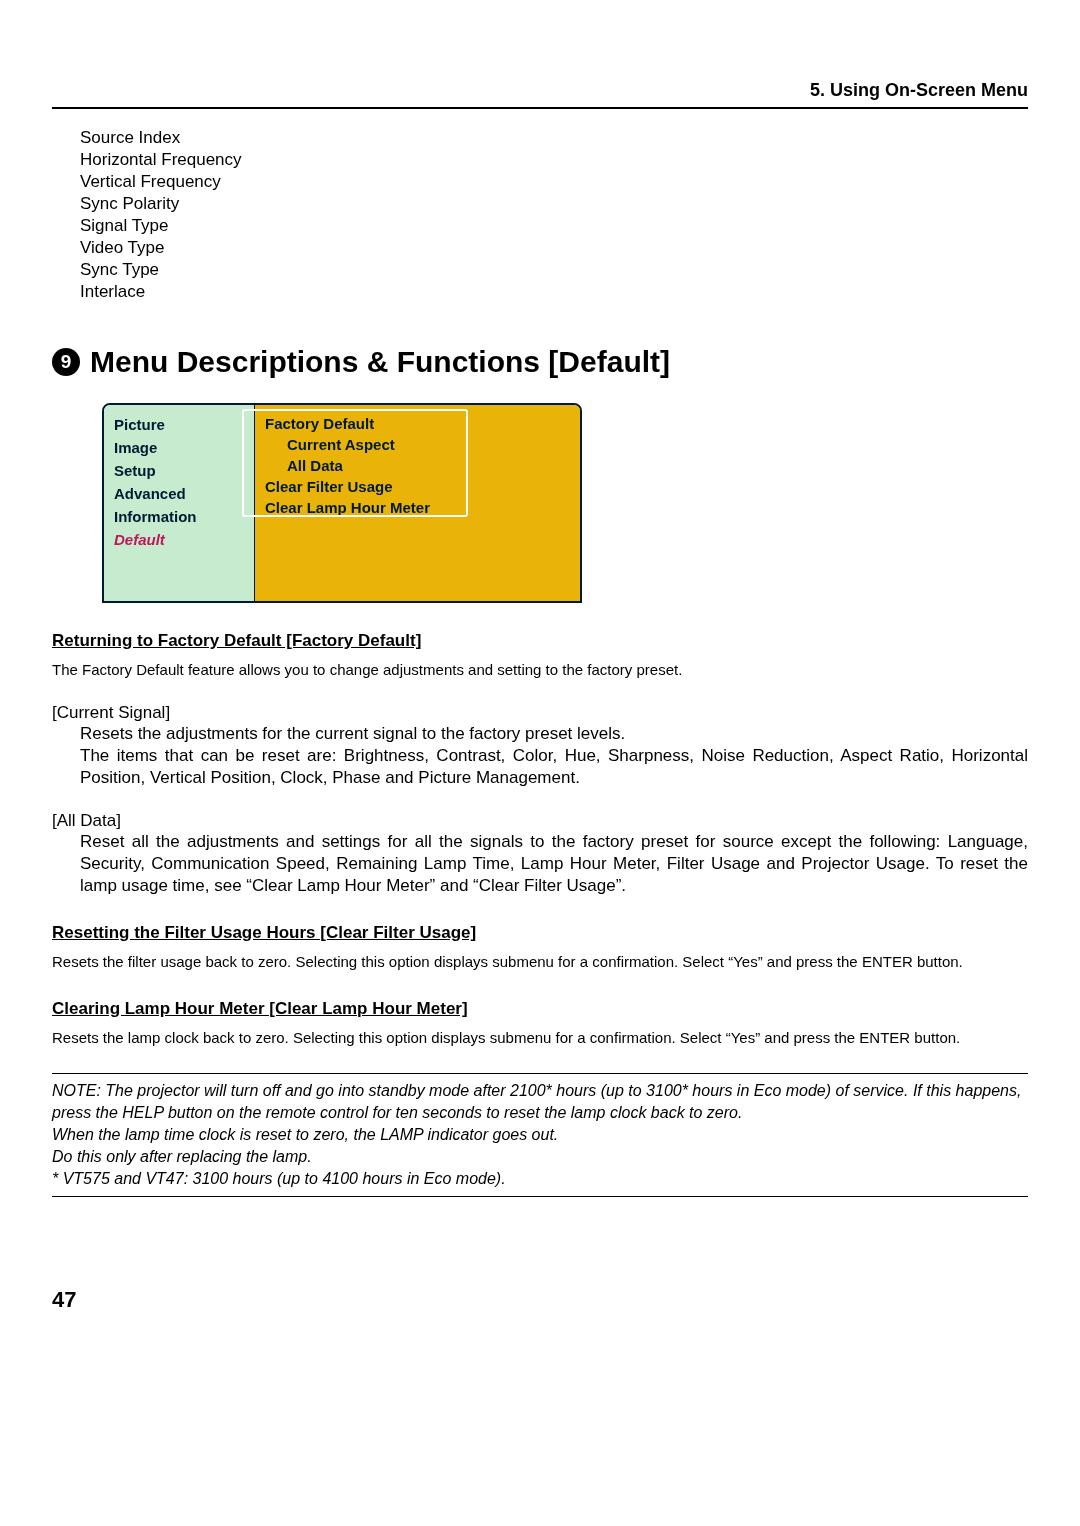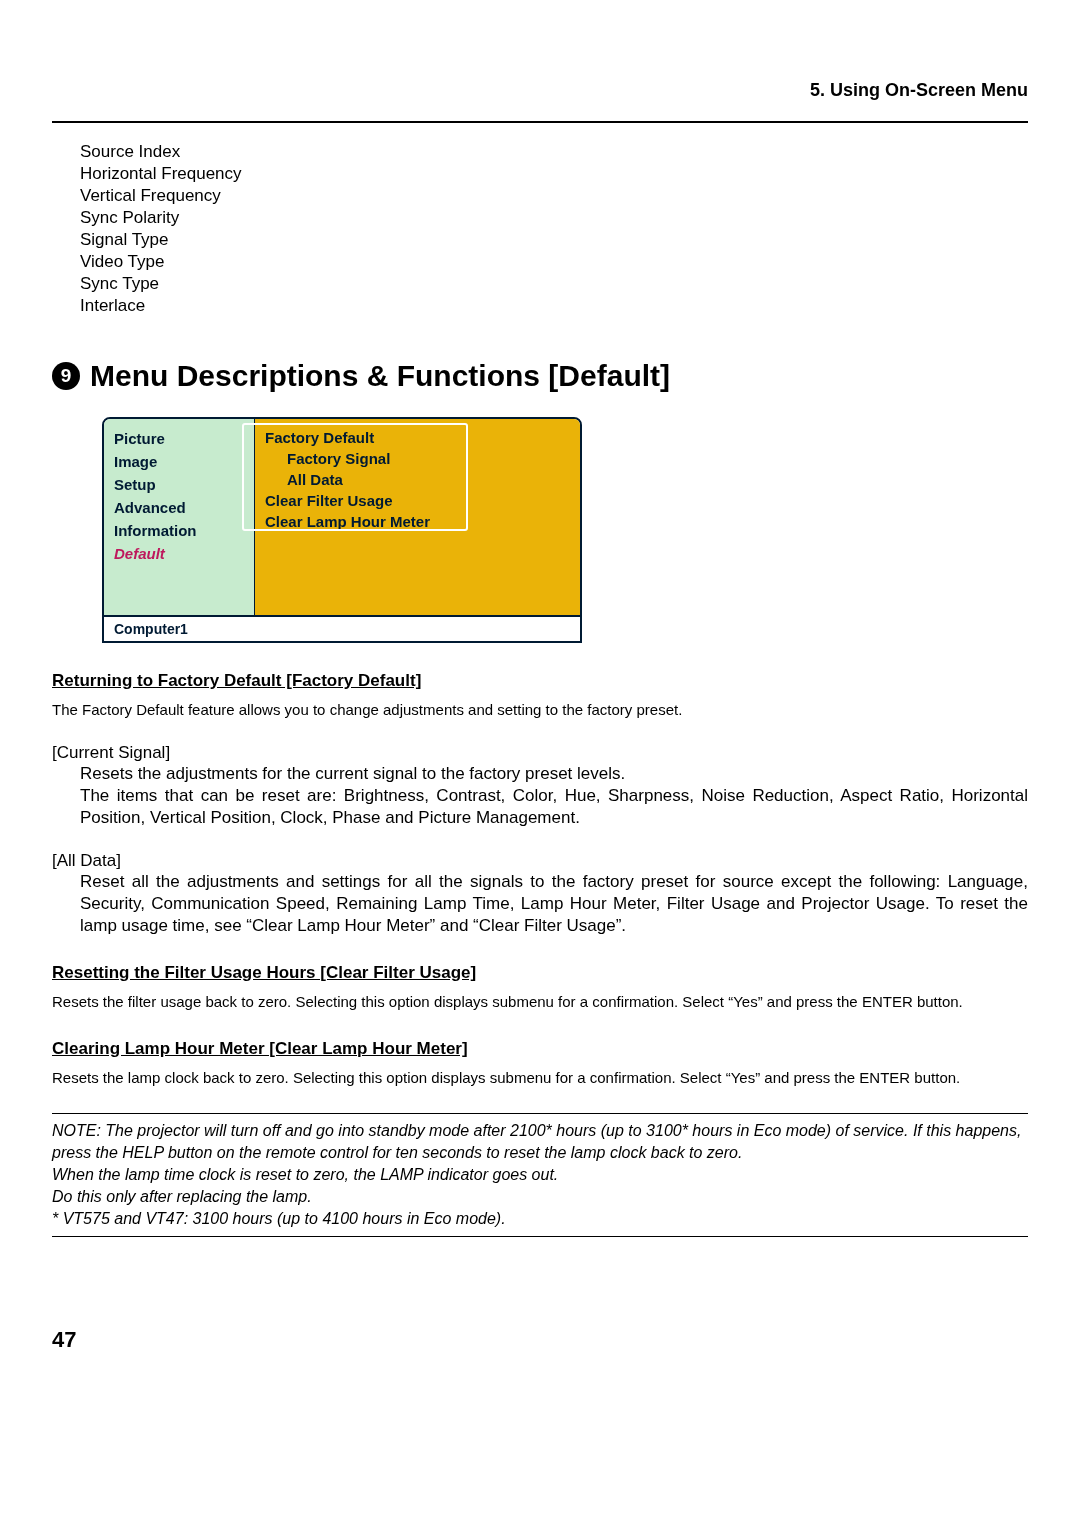--- a/index.html
+++ b/index.html
@@ -10,21 +10,21 @@
     color: #000;
     width: 1080px;
   }
   .page {
     padding: 80px 52px 40px 52px;
   }
   .section-header {
     text-align: right;
     font-weight: bold;
     font-size: 18px;
-    padding-bottom: 20px;
+    padding-bottom: 6px;
     border-bottom: 2px solid #000;
     margin-bottom: 18px;
   }
   .page-list-label {
     font-size: 17px;
     margin-bottom: 2px;
   }
   .page-list {
     margin-left: 28px;
     font-size: 17px;
@@ -173,28 +173,27 @@
       <div class="osd-left">
         <div>Picture</div>
         <div>Image</div>
         <div>Setup</div>
         <div>Advanced</div>
         <div>Information</div>
         <div class="selected">Default</div>
       </div>
       <div class="osd-right">
         <div class="group-head">Factory Default</div>
-        <div class="sub">Factory Signal</div>
+        <div class="sub">Current Aspect</div>
         <div class="sub">All Data</div>
         <div class="group-head">Clear Filter Usage</div>
         <div class="group-head">Clear Lamp Hour Meter</div>
       </div>
       <div class="selection-box"></div>
     </div>
-    <div class="osd-status">Computer1</div>
   </div>
 
   <div class="subhead">Returning to Factory Default [Factory Default]</div>
   <div class="body-text">The Factory Default feature allows you to change adjustments and setting to the factory preset.</div>
 
   <div class="item-label">[Current Signal]</div>
   <div class="item-body">
     <span>Resets the adjustments for the current signal to the factory preset levels.</span><br>
     <span>The items that can be reset are: Brightness, Contrast, Color, Hue, Sharpness, Noise Reduction, Aspect Ratio, Horizontal Position, Vertical Position, Clock, Phase and Picture Management.</span>
   </div>

